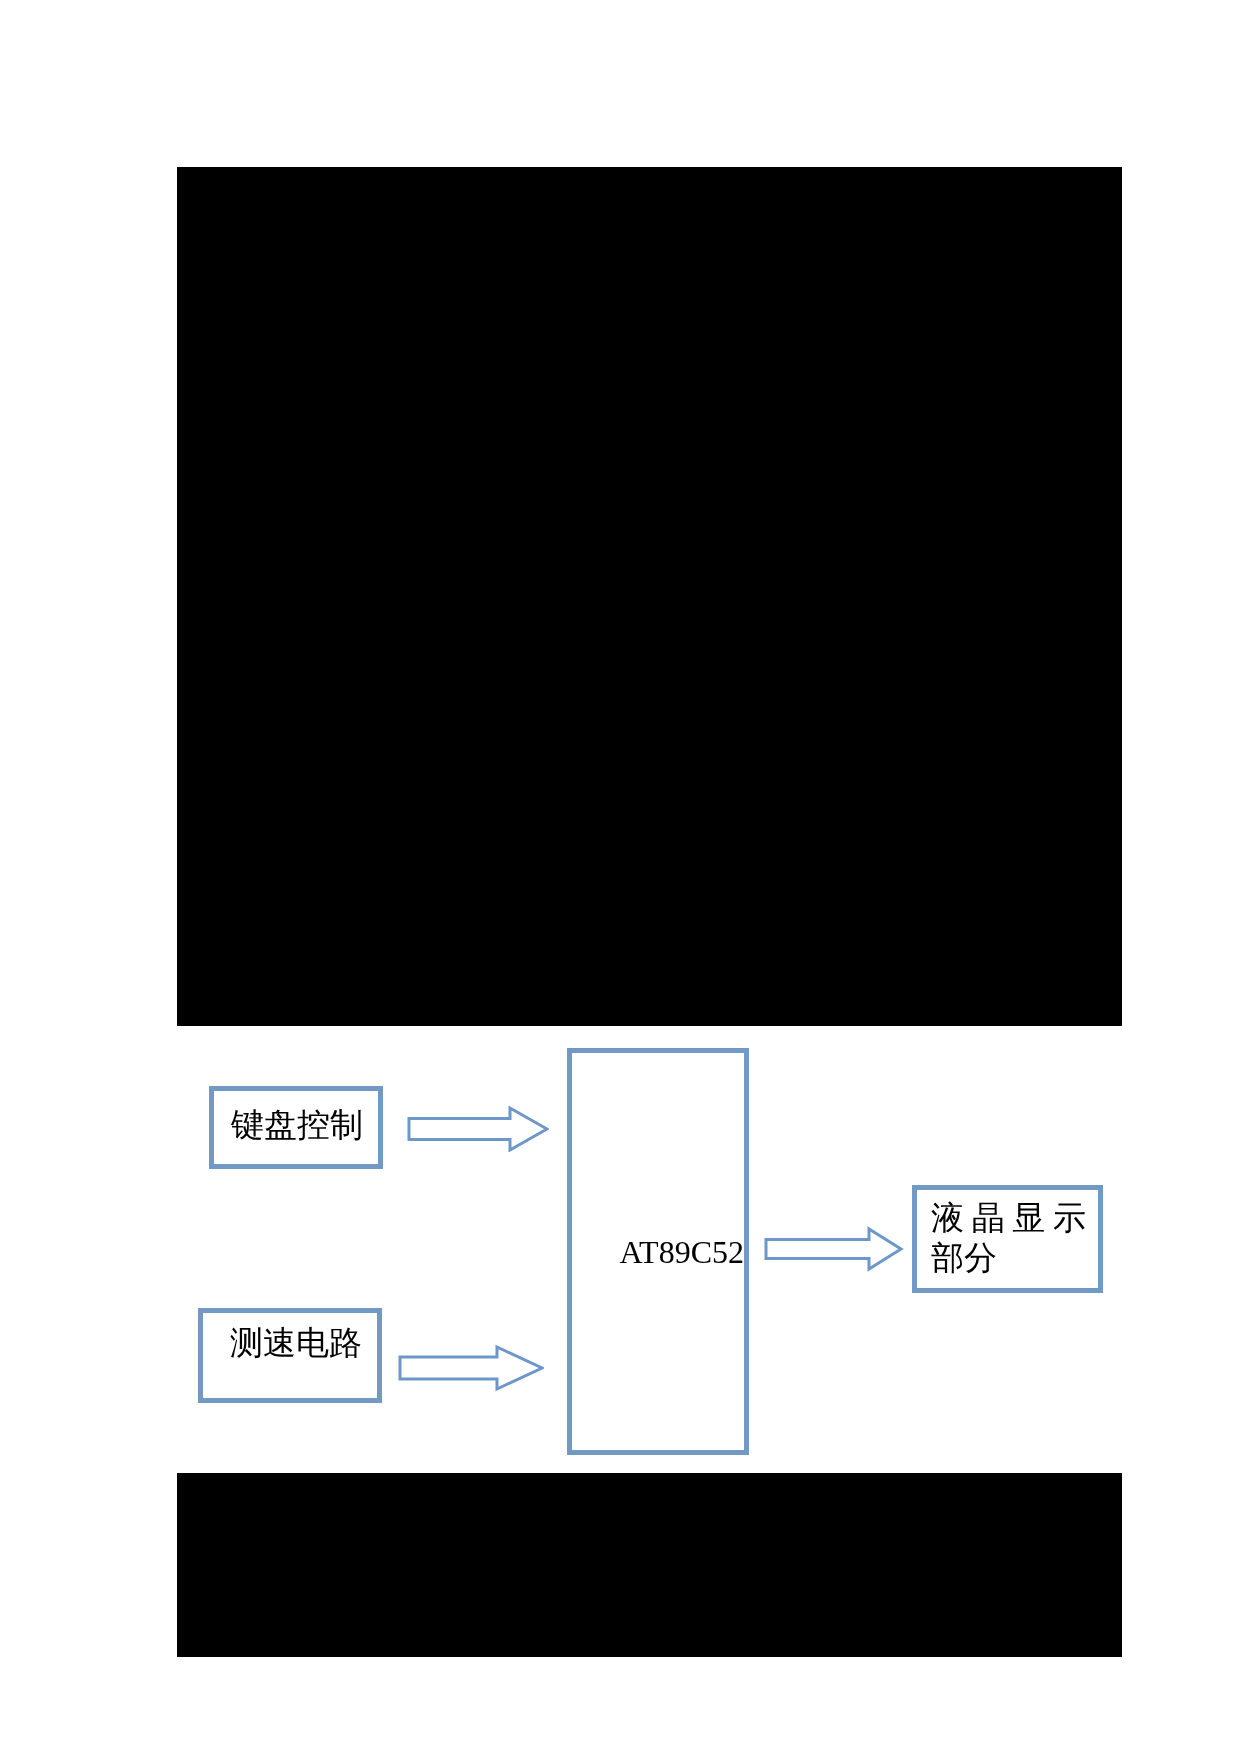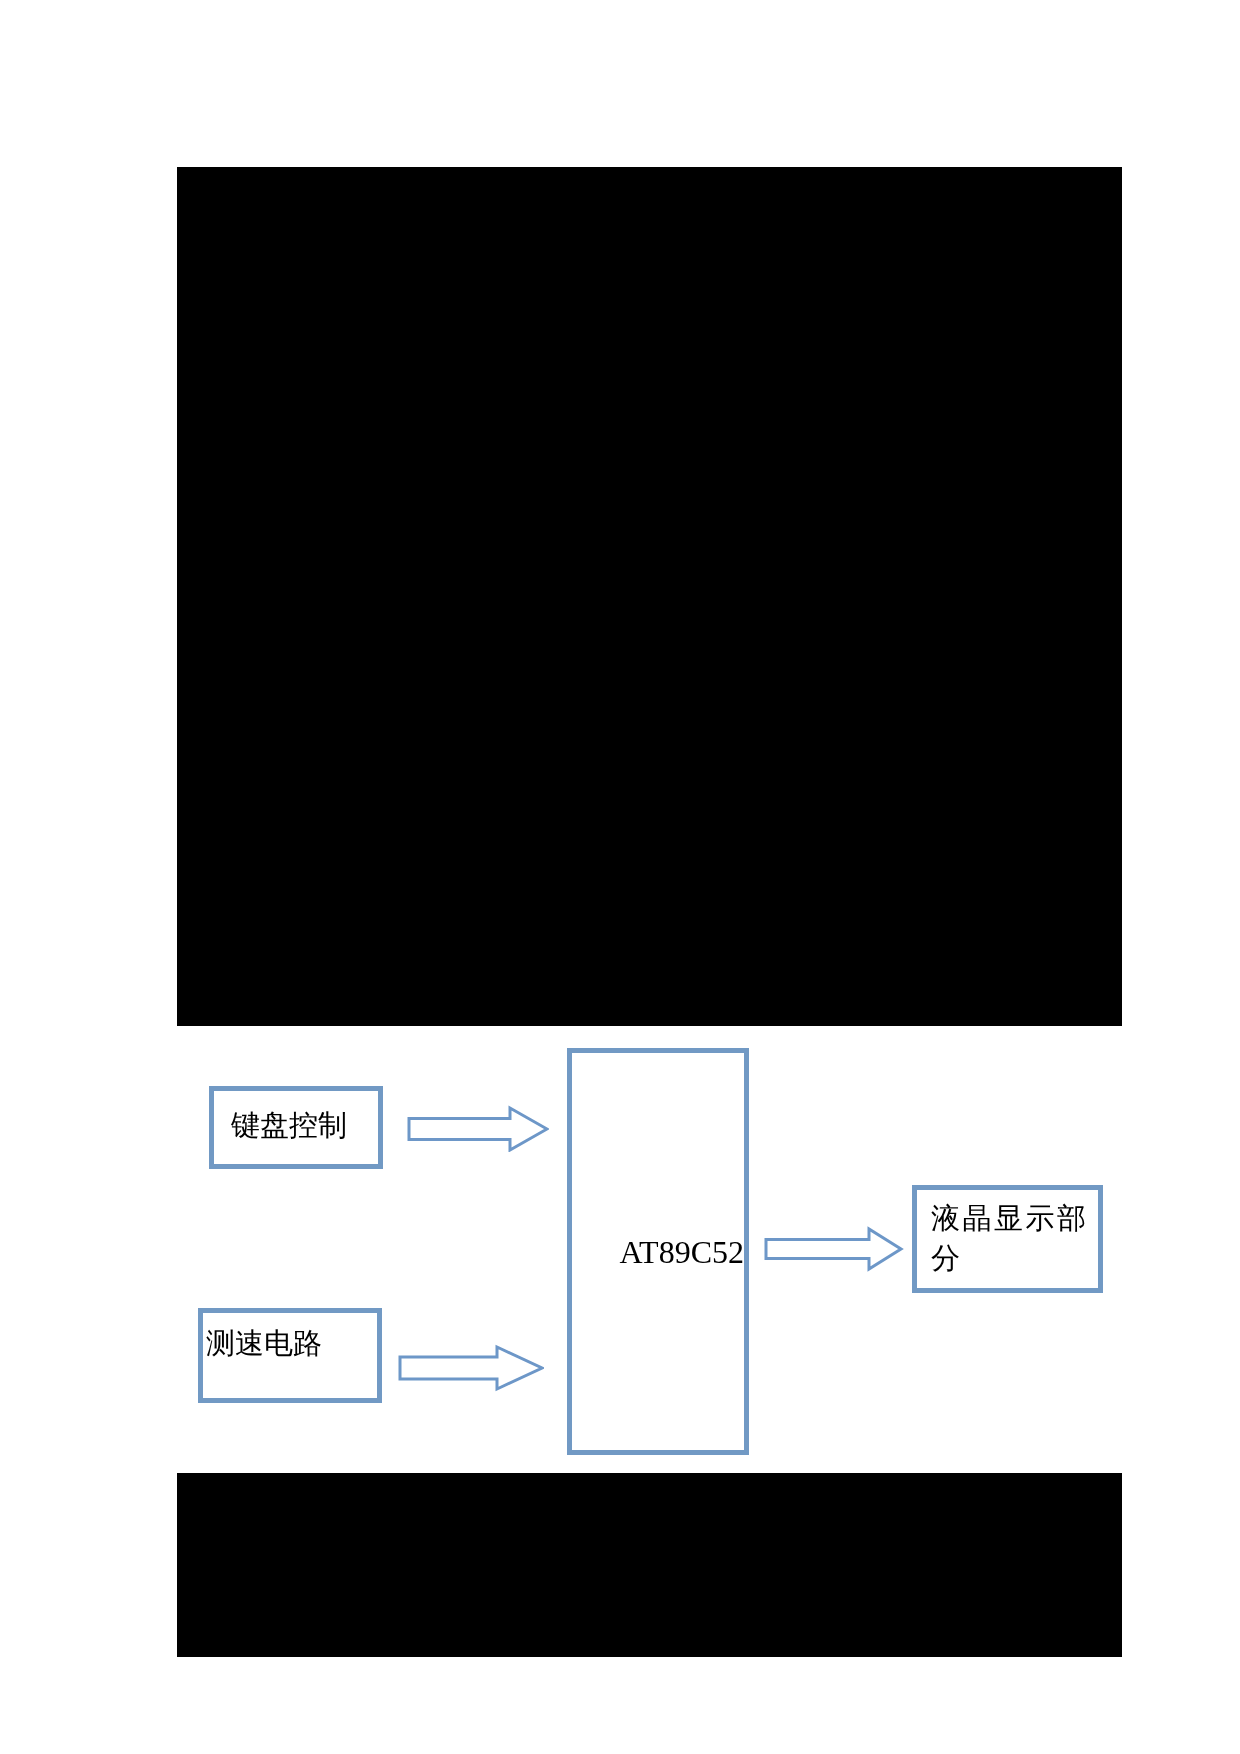--- a/index.html
+++ b/index.html
@@ -25,31 +25,31 @@
     position: absolute;
     background: var(--placeholder);
   }
   .ph-top  { left: 177px; top: 167px;  width: 945px; height: 859px; }
   .ph-bottom { left: 177px; top: 1473px; width: 945px; height: 184px; }
 
   .node {
     position: absolute;
     background: var(--shape-fill);
     border: 5px solid var(--shape-border);
-    font-size: 29px;
+    font-size: 33px;
     line-height: 40px;
     color: var(--text-color);
   }
   .node-keyboard {
     left: 209px; top: 1086px; width: 174px; height: 83px;
     padding: 14px 0 0 17px;
   }
   .node-speed {
     left: 198px; top: 1308px; width: 184px; height: 95px;
-    padding: 10px 0 0 3px;
+    padding: 10px 0 0 27px;
   }
   .node-mcu {
     left: 567px; top: 1048px; width: 182px; height: 407px;
     display: flex; align-items: center; justify-content: flex-end;
     font-size: 32px;
   }
   .node-lcd {
     left: 912px; top: 1185px; width: 191px; height: 108px;
     padding: 8px 12px 8px 14px;
     text-align: justify;

